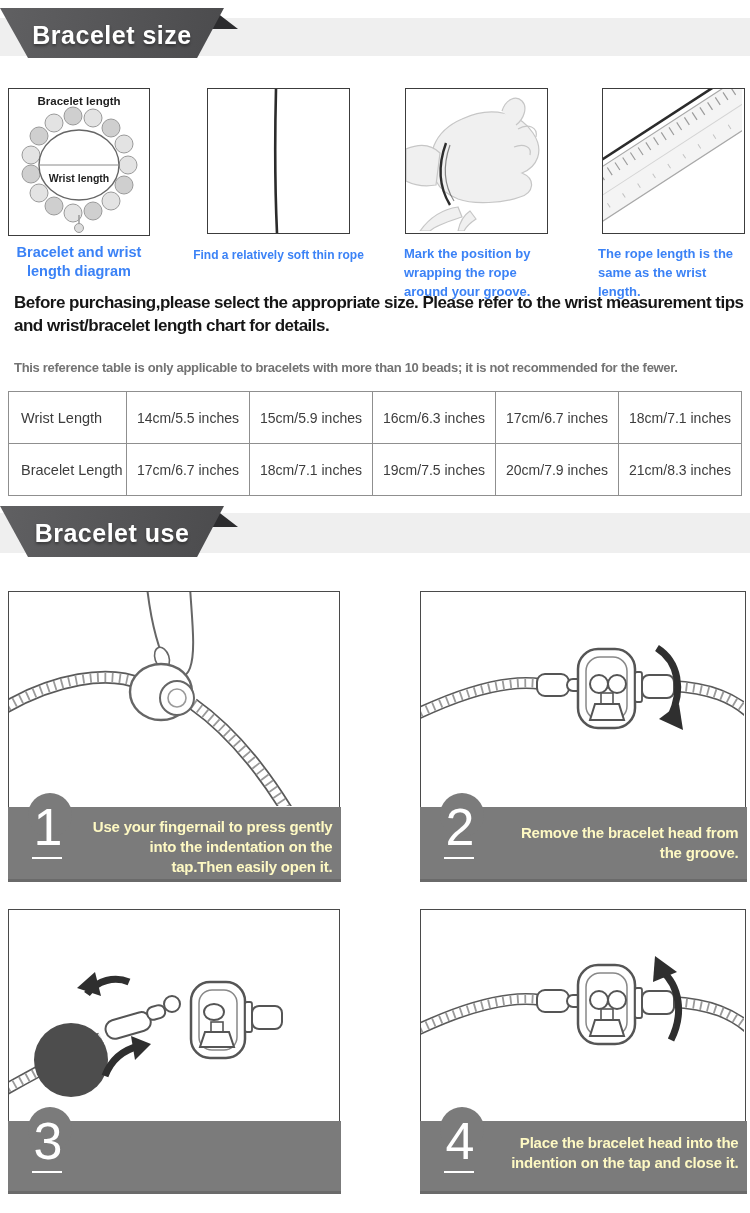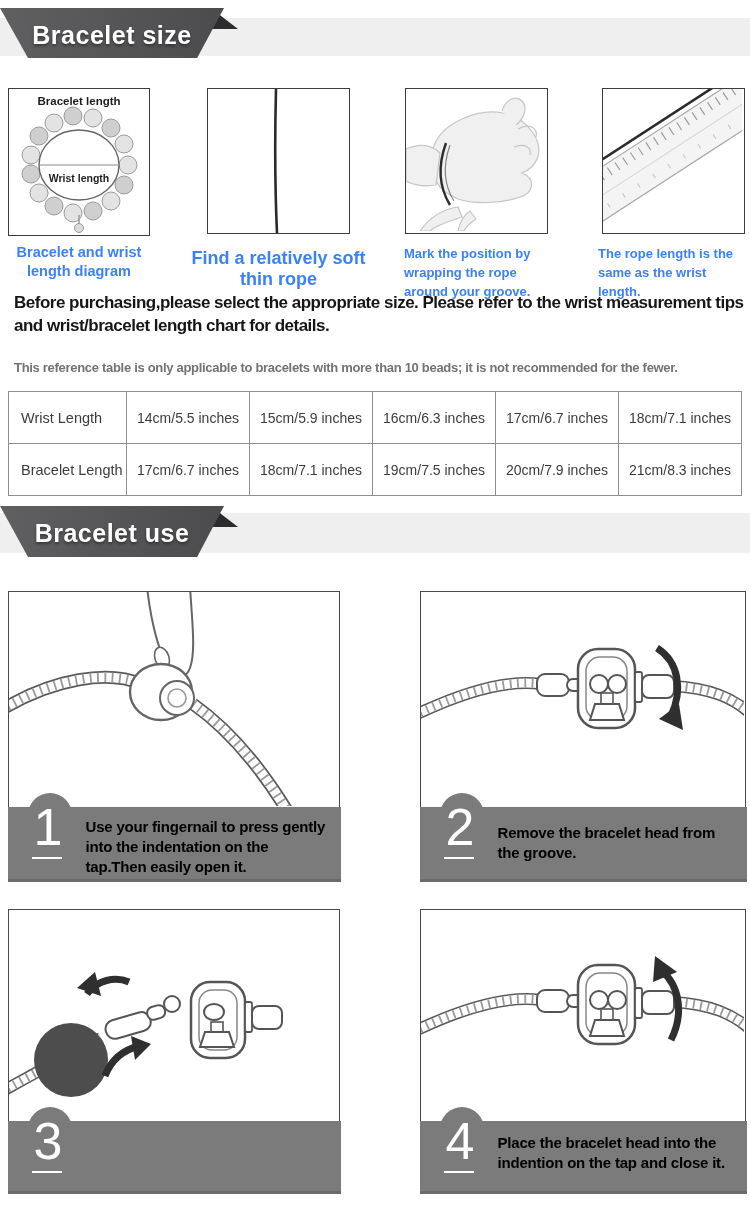--- a/index.html
+++ b/index.html
@@ -30,21 +30,21 @@
   table.size td { border:1px solid #8f8f8f; height:52px; font-size:14px; color:#3d3d3d; text-align:center; }
   table.size td.rowlab { text-align:left; padding-left:12px; font-size:14.5px; }
 
   
   .panel { background:#fff; border:1.5px solid #4a4a4a; overflow:visible; }
   .caption-bar { position:absolute; left:-1.5px; right:-1.5px; bottom:-1.5px; background:#7b7b7b; border-bottom:3px solid #6a6a6a; }
   .bump { position:absolute; left:20px; top:-14px; width:44px; height:44px; border-radius:50%; background:#7b7b7b; }
   .step-num { position:absolute; left:26px; top:-6px; color:#ffffff; font-size:52px; font-weight:300; line-height:1;
               font-family:"Liberation Sans", sans-serif; }
   .step-num::after { content:""; display:block; width:30px; height:2px; background:#fff; margin-top:4px; margin-left:-2px; }
-  .step-text { position:absolute; left:78px; right:8px; top:10px; color:#000000; font-size:15px; font-weight:600; line-height:1.35; letter-spacing:-0.2px; }
+  .step-text { position:absolute; left:78px; right:8px; top:10px; color:#fef9c3; font-size:15px; font-weight:600; line-height:1.35; letter-spacing:-0.2px;text-align:right; }
   .illus { position:absolute; left:0; top:0; }
 </style>
 </head>
 <body>
 
 <div class="page">
 
   <div class="abs strip" style="top:10px;height:38px;"></div>
   <div class="abs fold" style="left:212px;top:1px;"></div>
   <div class="abs ribbon" style="top:0;">
@@ -78,21 +78,21 @@
       <text x="70" y="93" text-anchor="middle" font-size="10.5" font-weight="bold" fill="#1d1d1d">Wrist length</text>
     </svg>
   </div>
   <div class="abs figcap center" style="left:0;top:235px;width:158px;font-size:14.5px;line-height:1.3;">Bracelet and wrist length diagram</div>
 
   <div class="abs figbox" style="left:207px;top:80px;width:143px;height:146px;border-width:1px;">
     <svg width="141" height="144" viewBox="0 0 141 144">
       <path d="M 68 0 C 67 40 67 100 69 144" stroke="#2b2b2b" stroke-width="2.6" fill="none"></path>
     </svg>
   </div>
-  <div class="abs figcap center" style="left:185px;top:240px;width:187px;font-size:18px;">Find a relatively soft thin rope</div>
+  <div class="abs figcap center" style="left:185px;top:240px;width:187px;font-size:12px;">Find a relatively soft thin rope</div>
 
   <div class="abs figbox" style="left:405px;top:80px;width:143px;height:146px;">
     <svg width="139" height="142" viewBox="0 0 139 142">
       <path d="M 30 92 C 18 68 28 42 56 30 C 86 16 114 24 127 44 C 139 62 131 78 116 84 C 130 90 128 104 114 108 C 98 114 68 116 52 110 C 40 105 34 100 30 92 Z" fill="#f0f0f0" stroke="#c6c6c6" stroke-width="1.2"></path>
       <path d="M 96 22 C 100 10 110 6 116 12 C 122 18 118 30 110 36" fill="#f0f0f0" stroke="#c6c6c6" stroke-width="1.2"></path>
       <path d="M 112 40 C 122 34 132 38 130 48" fill="none" stroke="#c6c6c6" stroke-width="1.2"></path>
       <path d="M 108 58 C 118 54 126 58 124 66" fill="none" stroke="#c6c6c6" stroke-width="1.2"></path>
       <path d="M 0 60 C 14 54 26 56 34 64 L 30 96 C 18 98 8 96 0 92 Z" fill="#f0f0f0" stroke="#c6c6c6" stroke-width="1.2"></path>
       <path d="M 40 54 C 32 76 33 98 44 116" stroke="#2d2d2d" stroke-width="2.4" fill="none"></path>
       <path d="M 44 56 C 37 76 38 96 48 112" stroke="#2d2d2d" stroke-width="1.2" fill="none" opacity=".55"></path>

